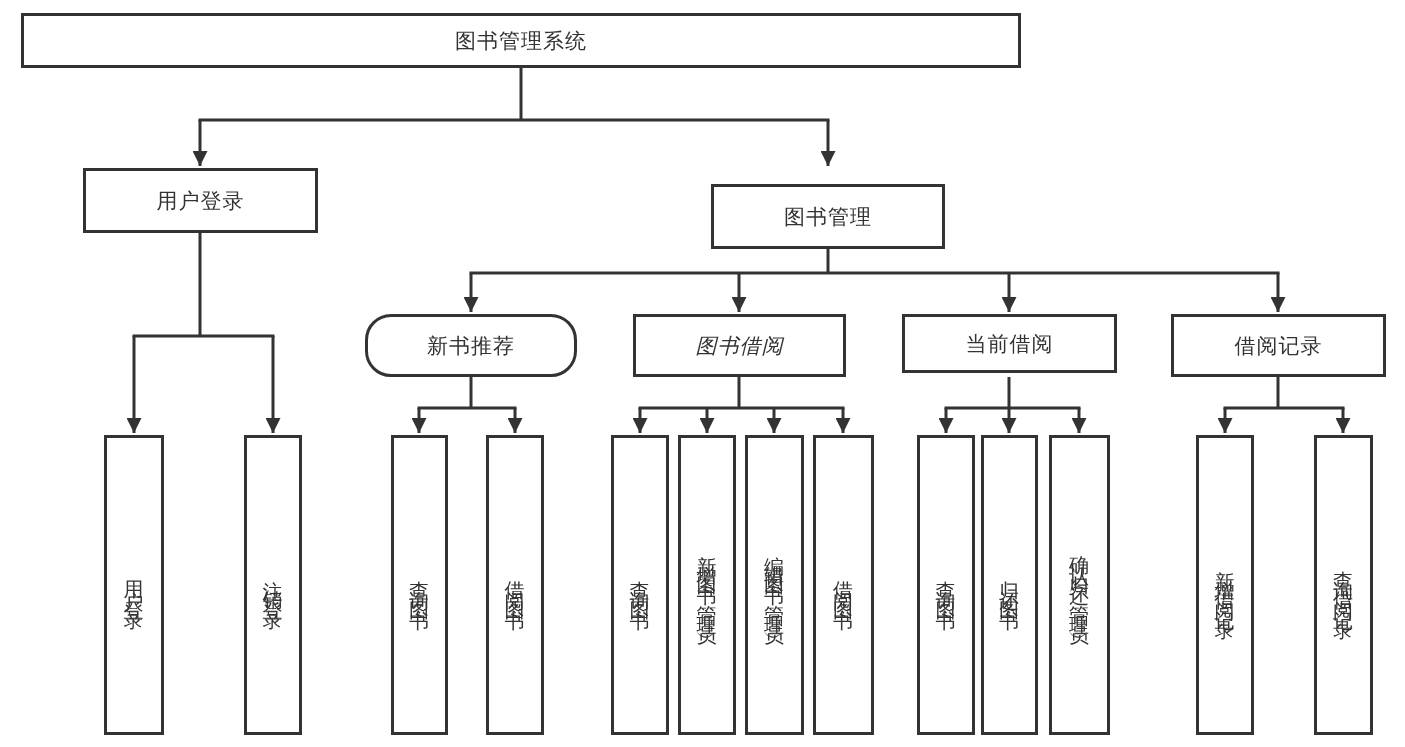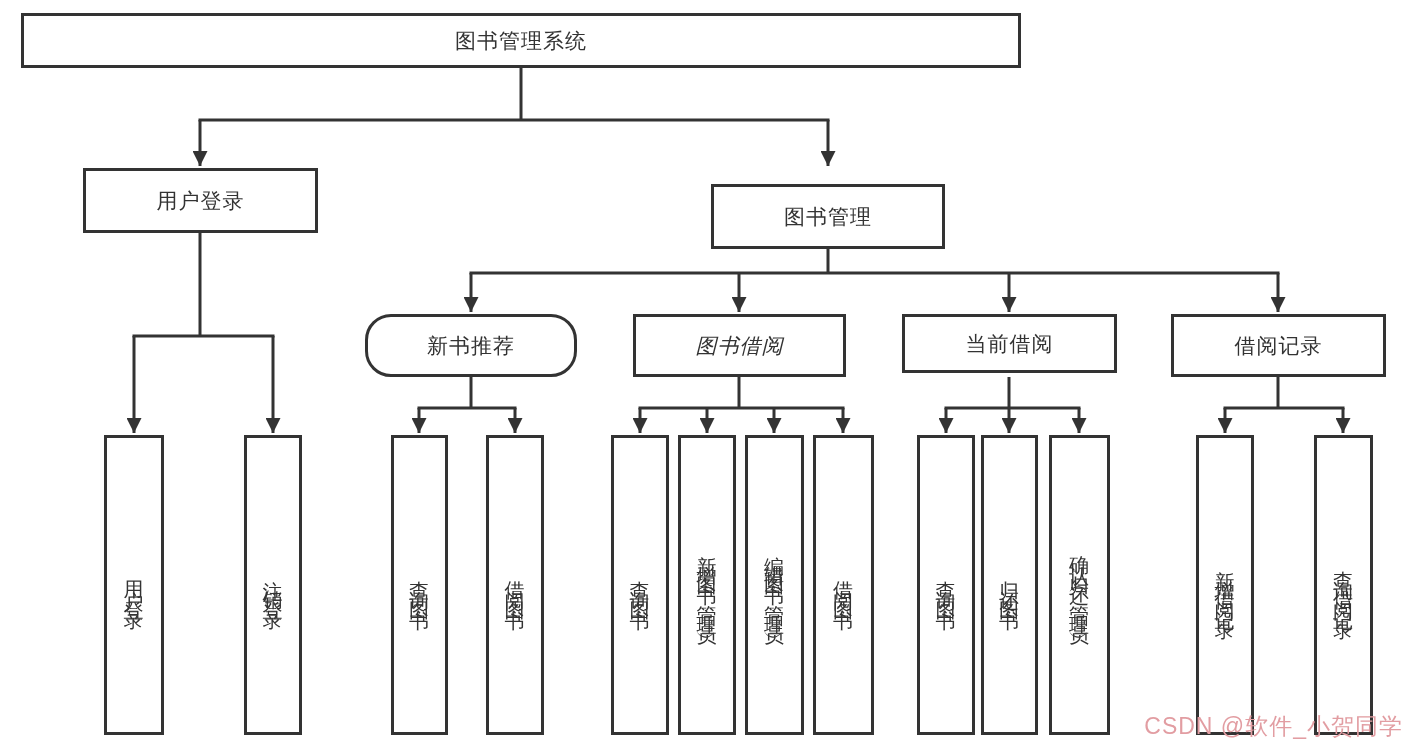--- a/index.html
+++ b/index.html
@@ -135,15 +135,14 @@
   <div class="node vbox" style="left:745px; width:59px;">编辑图书（管理员）</div>
   <div class="node vbox" style="left:813px; width:61px;">借阅图书</div>
 
   <div class="node vbox" style="left:917px; width:58px;">查询图书</div>
   <div class="node vbox" style="left:981px; width:57px;">归还图书</div>
   <div class="node vbox" style="left:1049px; width:61px;">确认归还（管理员）</div>
 
   <div class="node vbox" style="left:1196px; width:58px;">新增借阅记录</div>
   <div class="node vbox" style="left:1314px; width:59px;">查询借阅记录</div>
 
-  <div class="watermark">CSDN @软件_小贺同学</div>
 
 </div>
 
 </body></html>

